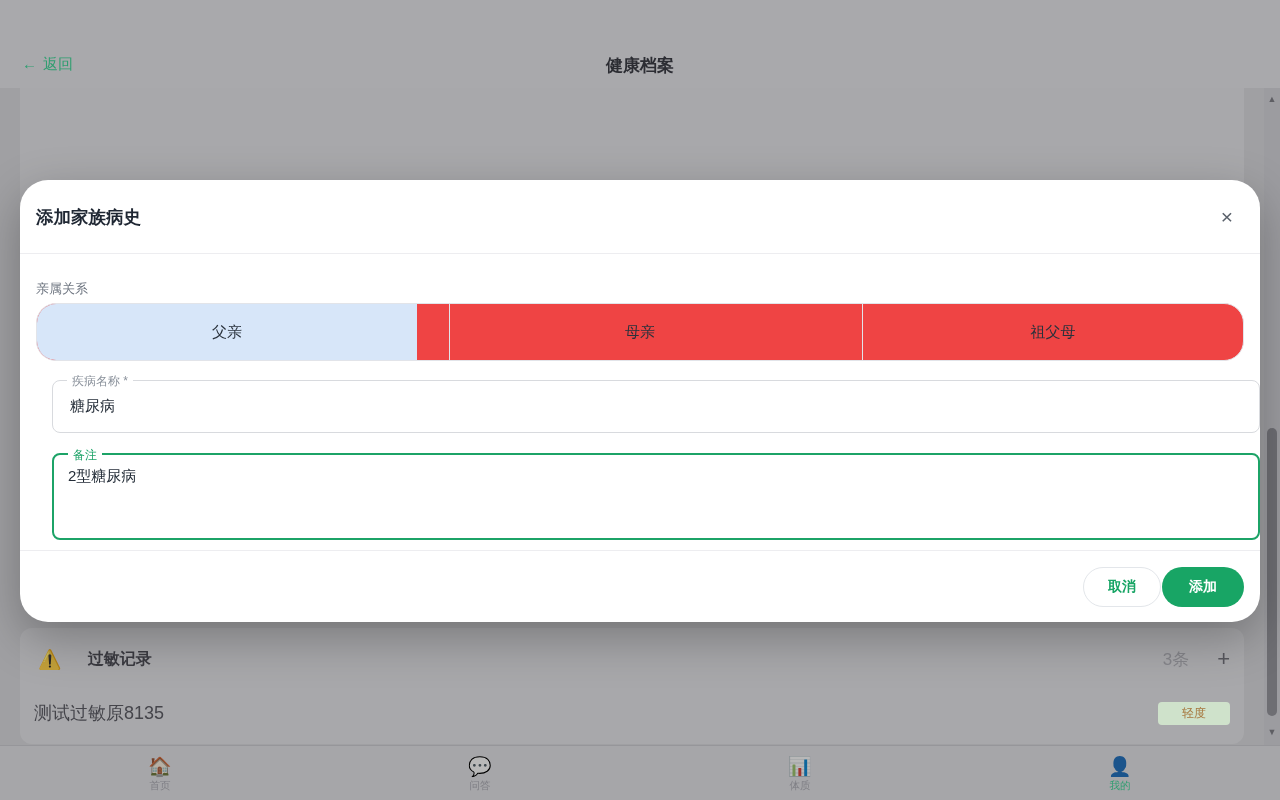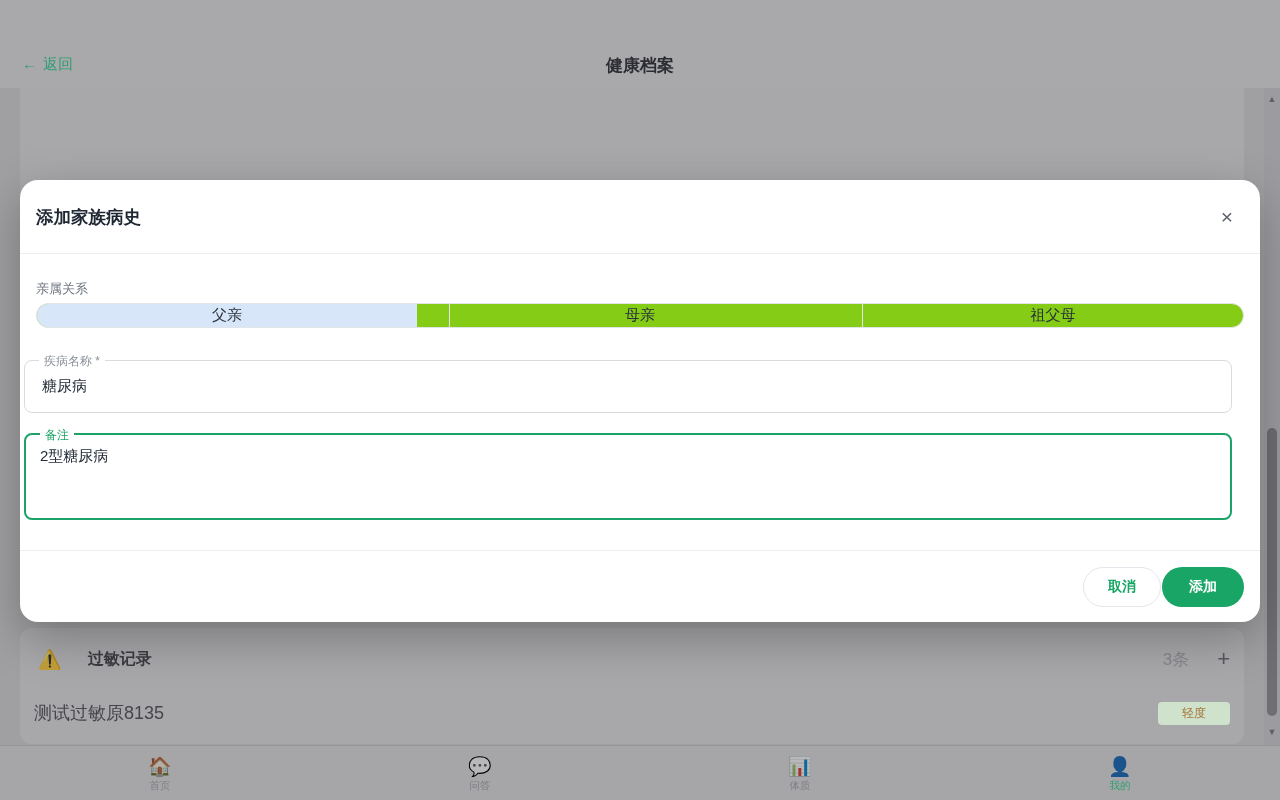--- a/index.html
+++ b/index.html
@@ -38,37 +38,37 @@
   .tab .t-label { font-size: 10.5px; color: #7f7f85; margin-top: 2px; }
   .tab.active .t-label { color: #2f9e70; }
 
   .scrollbar { position: absolute; right: 0; top: 88px; width: 16px; height: 657px; background: #9c9ca0; }
   .sb-up, .sb-down { position: absolute; left: 0; width: 16px; text-align: center; font-size: 9px; color: #5e5e63; }
   .sb-up { top: 6px; } .sb-down { bottom: 8px; }
   .sb-thumb { position: absolute; left: 3px; top: 340px; width: 10px; height: 288px; background: #6e6e73; border-radius: 5px; cursor: pointer; }
 
   
   .modal { position: absolute; left: 20px; top: 180px; width: 1240px; height: 442px; background: #ffffff;
-           border-radius: 18px; box-shadow: 0 16px 48px rgba(0,0,0,.28); }
+           border-radius: 28px; box-shadow: 0 16px 48px rgba(0,0,0,.28); }
   .m-header { position: absolute; left: 0; top: 0; width: 100%; height: 73px; display: flex; align-items: center; padding: 0 16px; }
   .m-title { font-size: 17.5px; font-weight: 700; color: #1f2733; }
   .m-close { position: absolute; right: 18px; top: 22px; width: 30px; height: 30px; display: flex; align-items: center; justify-content: center;
              font-size: 21px; color: #5a616b; cursor: pointer; }
   .m-div { position: absolute; left: 0; width: 100%; height: 1px; background: #ededf0; }
   .m-div.top { top: 73px; } .m-div.bottom { top: 370px; }
 
   .rel-label { position: absolute; left: 16px; top: 100px; font-size: 13px; color: #6e7580; }
-  .segments { position: absolute; left: 16px; top: 123px; width: 1208px; height: 25px;
-              border: 1px solid #e2e4e9; border-radius: 20px; background: #84cc16; display: flex; overflow: hidden; gap: 32px; }
+  .segments { position: absolute; left: 16px; top: 123px; width: 1208px; height: 58px;
+              border: 1px solid #e2e4e9; border-radius: 20px; background: #ef4444; display: flex; overflow: hidden; gap: 32px; }
   .seg { flex: 1; display: flex; align-items: center; justify-content: center; font-size: 15px; font-weight: 500;
          color: #2a323c; cursor: pointer; }
   .seg + .seg { border-left: 1px solid #e2e4e9; }
   .seg.selected { background: #d7e6f9; }
 
-  .field { position: absolute; left: 4px; width: 1208px; border-radius: 8px; background: #fff; }
+  .field { position: absolute; left: 32px; width: 1208px; border-radius: 8px; background: #fff; margin-top: 20px; }
   .field-disease { top: 180px; height: 53px; border: 1px solid #d8dade; }
   .field-note { top: 253px; height: 87px; border: 2px solid #1ca367; }
   .f-label { position: absolute; left: 14px; top: -8px; background: #fff; padding: 0 5px; font-size: 12px; color: #8a919b; }
   .f-label.green { color: #1ca367; }
   .f-input { width: 100%; height: 100%; border: none; outline: none; background: transparent;
              font-family: inherit; font-size: 15px; color: #242d38; padding: 0 17px; border-radius: 8px; }
   .f-textarea { width: 100%; height: 100%; border: none; outline: none; background: transparent; resize: none;
                 font-family: inherit; font-size: 15px; color: #242d38; padding: 12px 14px; border-radius: 8px; }
 
   .m-footer { position: absolute; left: 0; top: 371px; width: 100%; height: 71px; display: flex;

